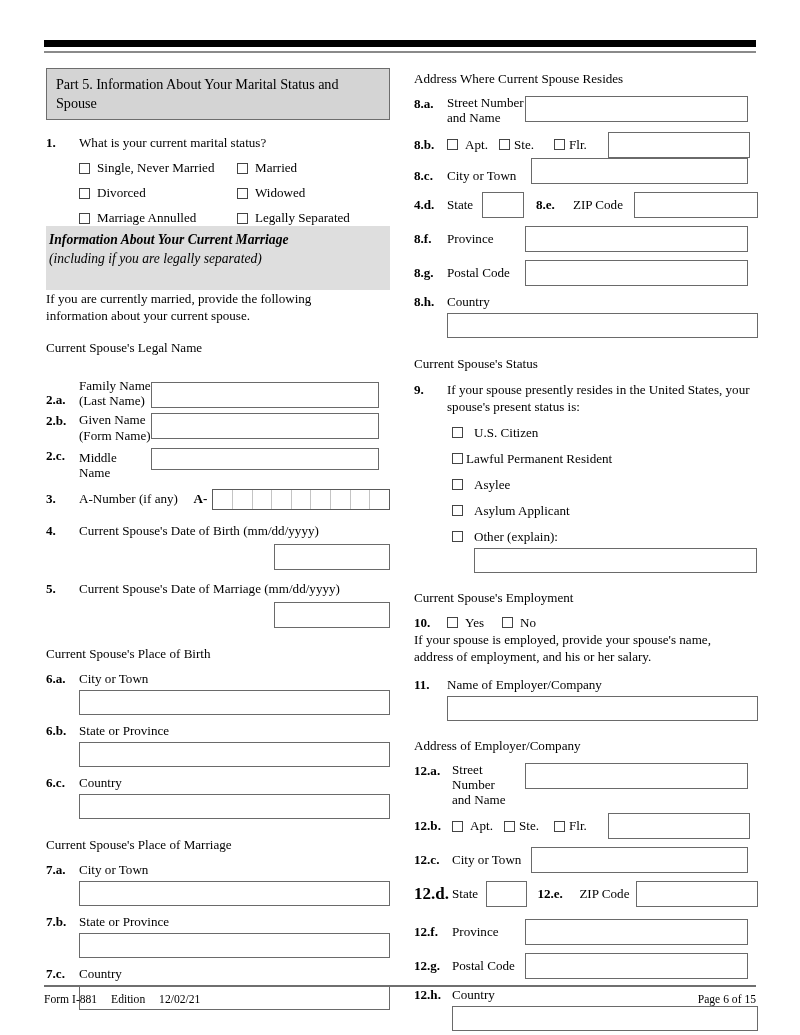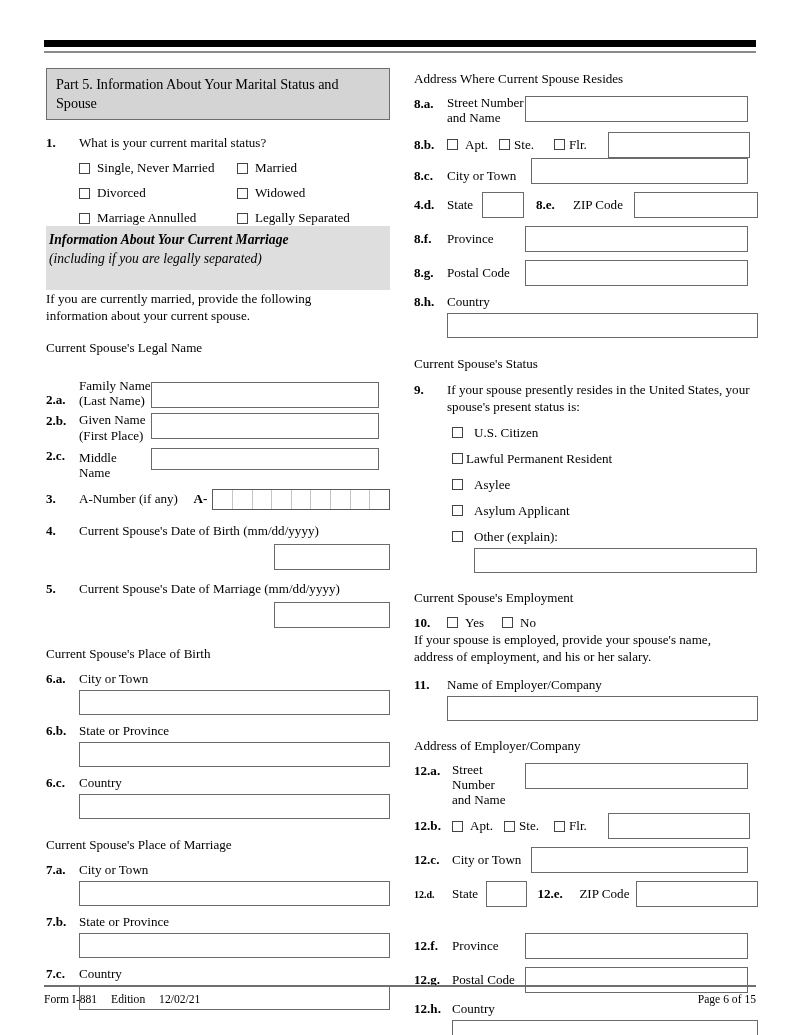--- a/index.html
+++ b/index.html
@@ -204,21 +204,21 @@
         <span>Family Name</span><br>
         <span>(Last Name)</span>
       </span>
       <span class="ibox ibox-tall" style="width:228px"></span>
     </div>
 
     <div style="display:flex;align-items:flex-start;margin-top:5px">
       <span class="num" style="width:33px;font-size:13.1px">2.b.</span>
       <span style="width:72px;font-size:13.1px;line-height:1.17;margin-top:-1px">
         <span>Given Name</span><br>
-        <span>(First Place)</span>
+        <span>(Form Name)</span>
       </span>
       <span class="ibox ibox-tall" style="width:228px"></span>
     </div>
 
     <div style="display:flex;align-items:flex-start;margin-top:5px">
       <span class="num" style="width:33px;font-size:13.1px">2.c.</span>
       <span style="width:72px;font-size:13.1px;line-height:1.17;margin-top:2px">Middle Name</span>
       <span class="ibox" style="width:228px"></span>
     </div>
 
@@ -457,29 +457,29 @@
       <span class="ibox ibox-tall" style="width:142px"></span>
     </div>
 
     <div style="display:flex;align-items:center;margin-top:8px">
       <span class="num" style="width:38px;font-size:13.1px">12.c.</span>
       <span style="width:79px;font-size:13.1px">City or Town</span>
       <span class="ibox ibox-tall" style="width:217px"></span>
     </div>
 
     <div style="display:flex;align-items:center;margin-top:8px">
-      <span class="num" style="width:38px;font-size:10px">12.d.</span>
+      <span class="num" style="width:38px;font-size:17px">12.d.</span>
       <span style="width:38px;font-size:13.1px">State</span>
       <span class="ibox ibox-tall" style="width:45px"></span>
       <span class="num" style="width:42px;font-size:13.1px;margin-left:10px">12.e.</span>
       <span style="width:63px;font-size:13.1px">ZIP Code</span>
       <span class="ibox ibox-tall" style="width:134px"></span>
     </div>
 
-    <div style="display:flex;align-items:center;margin-top:26px">
+    <div style="display:flex;align-items:center;margin-top:12px">
       <span class="num" style="width:38px;font-size:13.1px">12.f.</span>
       <span style="width:73px;font-size:13.1px">Province</span>
       <span class="ibox ibox-tall" style="width:223px"></span>
     </div>
 
     <div style="display:flex;align-items:center;margin-top:8px">
       <span class="num" style="width:38px;font-size:13px">12.g.</span>
       <span style="width:73px;font-size:13.1px">Postal Code</span>
       <span class="ibox ibox-tall" style="width:223px"></span>
     </div>

